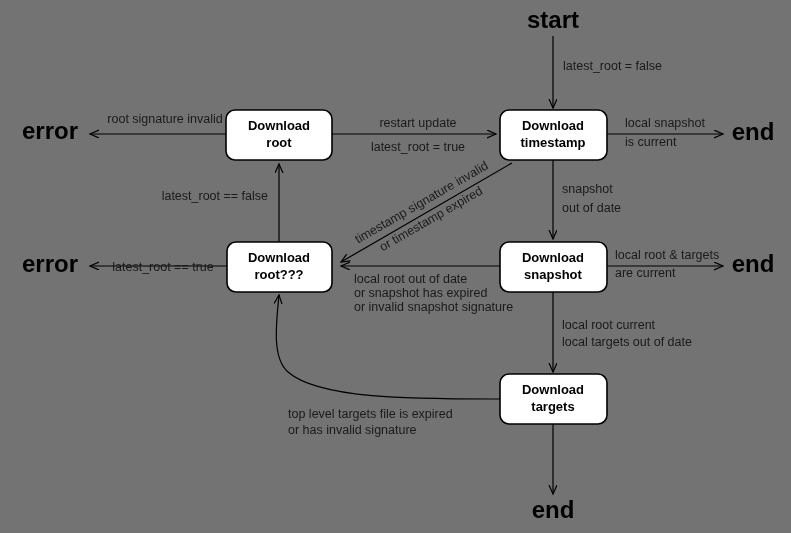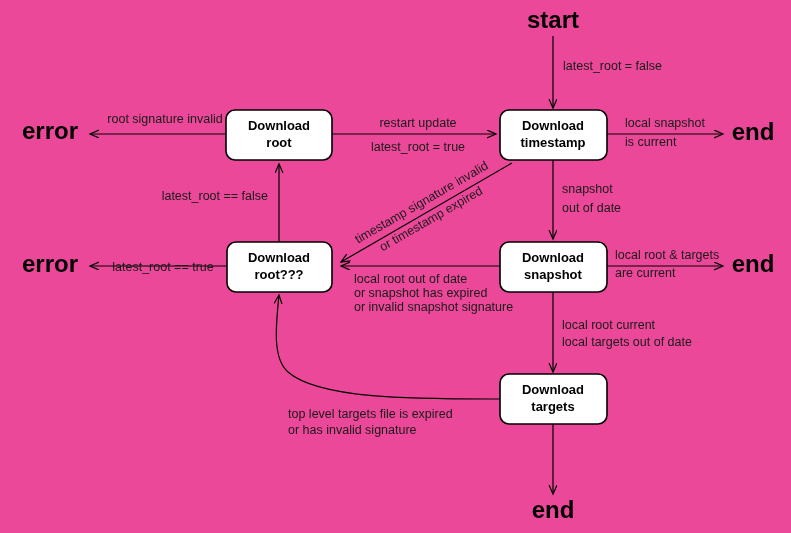--- a/index.html
+++ b/index.html
@@ -4,21 +4,21 @@
 <style>
   html, body {
     margin: 0;
     padding: 0;
     background: #ffffff;
   }
   #canvas {
     position: relative;
     width: 791px;
     height: 533px;
-    background: #ec4899;
+    background: #737373;
     overflow: hidden;
     font-family: "Liberation Sans", sans-serif;
   }
   #diagram-svg {
     position: absolute;
     top: 0;
     left: 0;
     width: 791px;
     height: 533px;
   }

